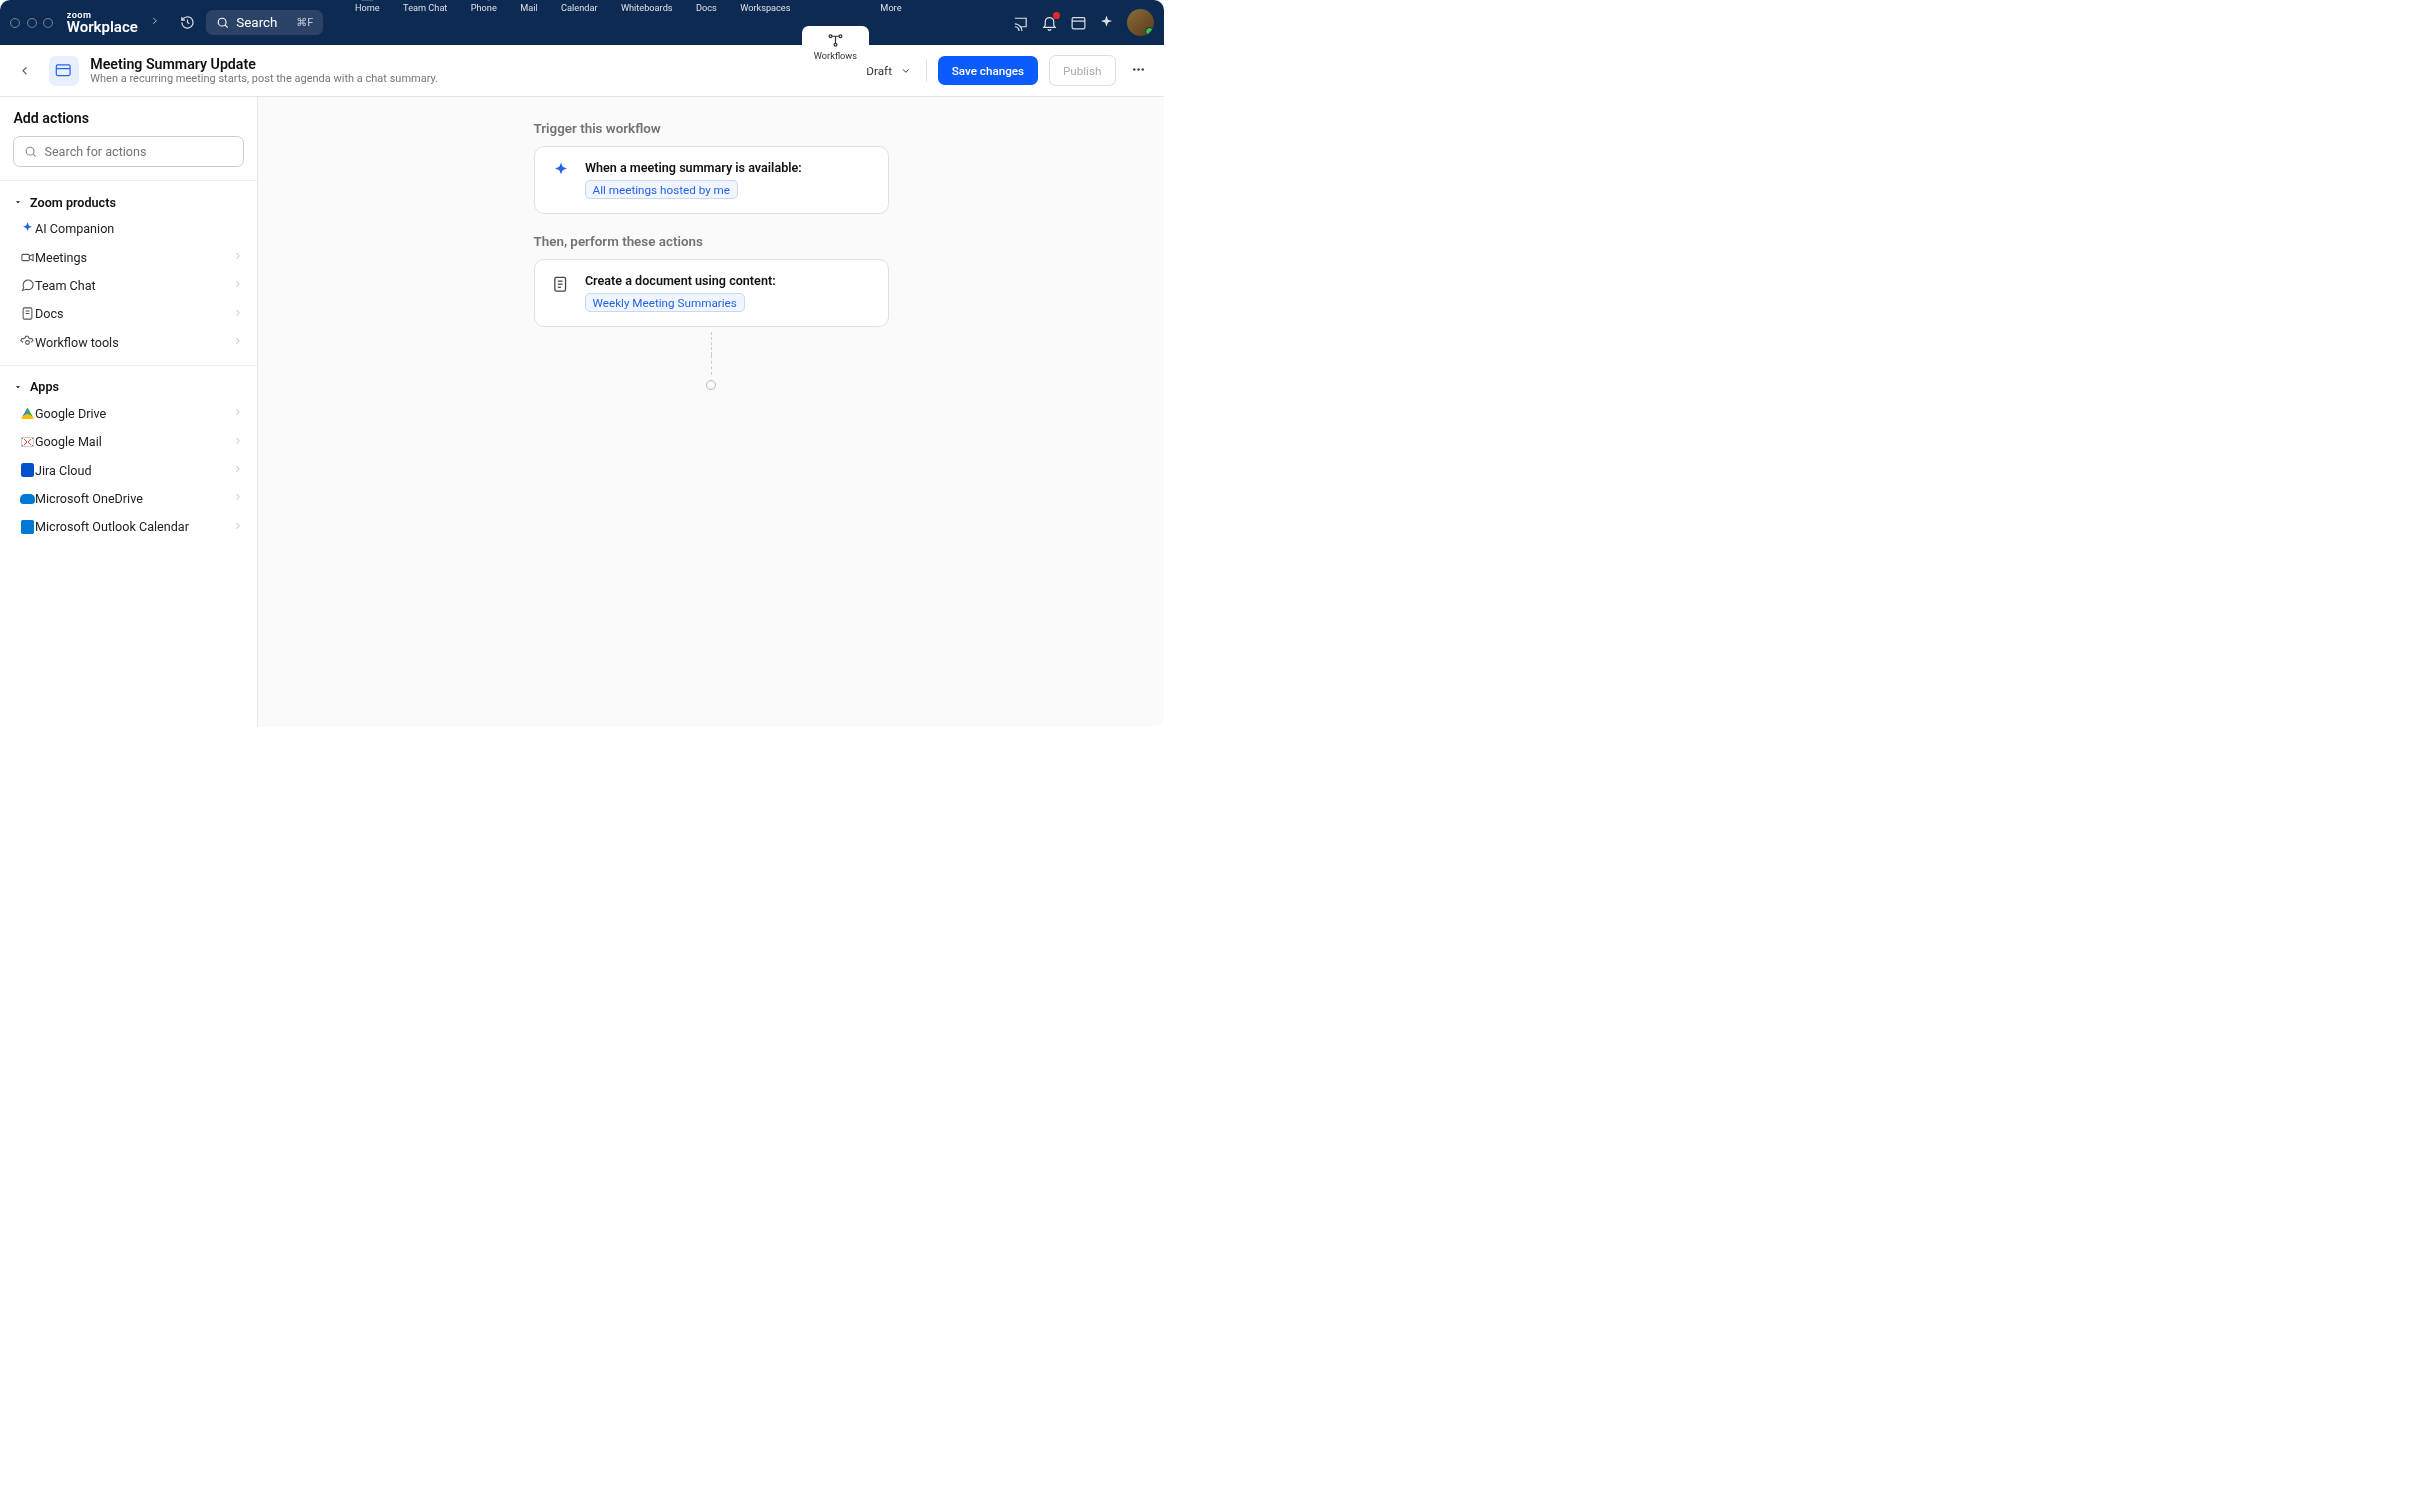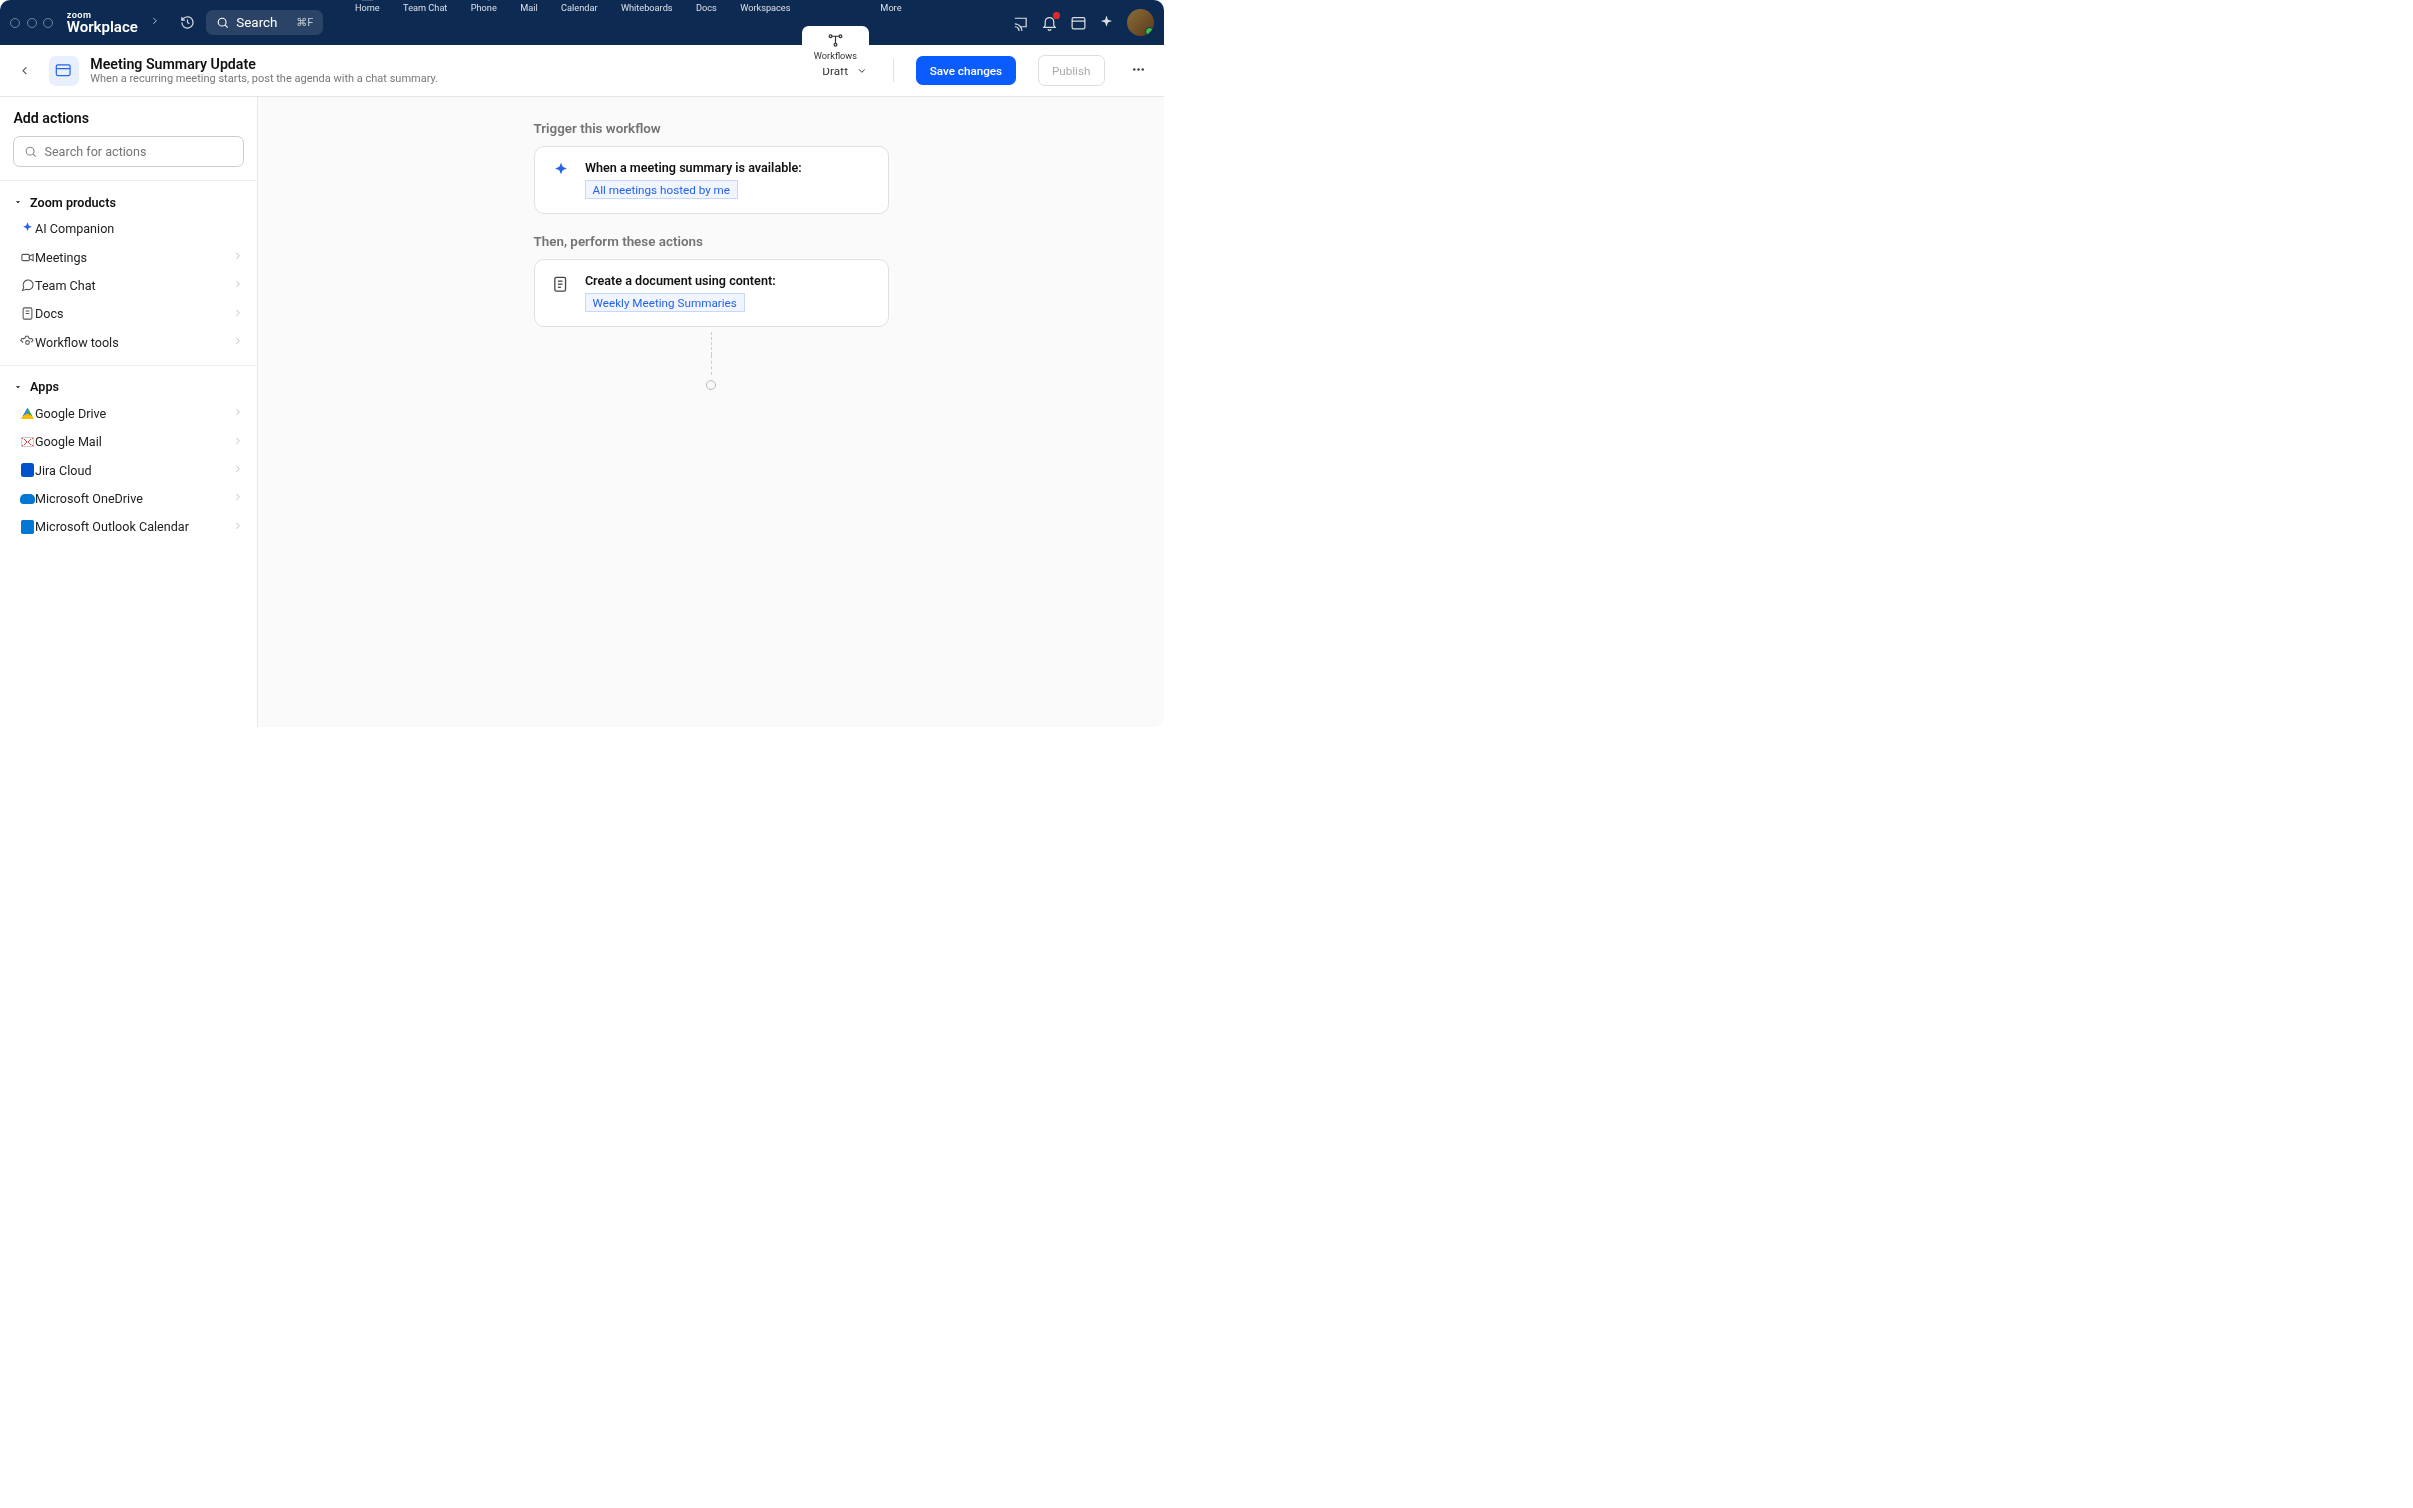--- a/index.html
+++ b/index.html
@@ -27,21 +27,21 @@
 .avatar { width: 27px; height: 27px; border-radius: 50%; background: linear-gradient(135deg,#8a6d3b,#5a3a1a); position: relative; overflow: hidden; }
 .avatar::after { content:""; position:absolute; bottom:0; right:0; width:7.5px; height:7.5px; background:#3ec13e; border:1.7px solid #0d2a52; border-radius:50%; }
 
 
 .subheader { height: 52px; display: flex; align-items: center; padding: 0 13.4px; border-bottom: 0.8px solid #e6e6e6; gap: 11.7px; }
 .back-btn { width: 23.5px; height: 23.5px; display: flex; align-items: center; justify-content: center; color: #555; }
 .wf-icon { width: 30px; height: 30px; border-radius: 6.7px; background: #e8f0ff; display: flex; align-items: center; justify-content: center; color: #2563eb; }
 .wf-title-block { display: flex; flex-direction: column; }
 .wf-title { font-size: 14.2px; font-weight: 600; color: #111; }
 .wf-desc { font-size: 11px; color: #777; }
-.subheader-right { margin-left: auto; display: flex; align-items: center; gap: 22px; }
+.subheader-right { margin-left: auto; display: flex; align-items: center; gap: 11px; }
 .status-dd { display: flex; align-items: center; gap: 8.4px; color: #333; font-size: 11.7px; padding: 5px 3.4px; }
 .vdiv { width: 0.8px; height: 23.5px; background: #e0e0e0; }
 .btn-primary { background: #0b5cff; color: #fff; border: none; border-radius: 6.7px; padding: 7.5px 13.4px; font-size: 11.7px; font-weight: 500; }
 .btn-secondary { background: #fff; color: #aaa; border: 0.8px solid #ddd; border-radius: 6.7px; padding: 7.5px 13.4px; font-size: 11.7px; }
 .more-btn { color: #444; padding: 3.4px; }
 
 
 .main { display: flex; height: calc(100% - 97px); }
 .sidebar { width: 258px; border-right: 0.8px solid #e6e6e6; padding: 13.4px 0; overflow-y: auto; }
 .sidebar h2 { font-size: 14.2px; font-weight: 600; padding: 0 13.4px 10px; color: #111; }
@@ -56,21 +56,21 @@
 
 .canvas { flex: 1; background: #fafafa; padding: 23.5px 34px; overflow-y: auto; display: flex; flex-direction: column; align-items: center; }
 .canvas-inner { width: 355px; }
 .sec-title { font-size: 13.4px; font-weight: 600; color: #737373; margin-bottom: 10px; }
 .card { background: #fff; border: 0.8px solid #e0e0e0; border-radius: 10px; padding: 13.4px 15px; margin-bottom: 20px; }
 .card-row { display: flex; gap: 13.4px; align-items: flex-start; }
 .card-icon { width: 22px; height: 22px; flex-shrink: 0; display: flex; align-items: center; justify-content: center; color: #444; }
 .card-icon.blue { color: #2563eb; }
 .card-body { flex: 1; }
 .card-title { font-size: 12.6px; font-weight: 600; color: #111; margin-bottom: 5px; }
-.chip { display: inline-block; background: #f0f5ff; border: 0.8px solid #c5d8ff; color: #2563eb; border-radius: 0; padding: 1.7px 6.7px; font-size: 11.7px; }
+.chip { display: inline-block; background: #f0f5ff; border: 0.8px solid #c5d8ff; color: #2563eb; border-radius: 5px; padding: 1.7px 6.7px; font-size: 11.7px; }
 .connector { width: 0.8px; height: 23.5px; border-left: 1.7px dashed #ccc; margin: -15px auto 5px; }
 .msg-card { background: #fff; border: 0.8px solid #e0e0e0; border-radius: 10px; margin-bottom: 10px; }
 .msg-card .card-row { padding: 13.4px 15px; align-items: center;}
 .msg-body-text { padding: 11.7px 15px 13.4px; border-top: 0.8px solid #eee; font-size: 12px; color: #333; line-height: 1.6; }
 .end-circle { width: 10px; height: 10px; border: 1.3px solid #bbb; border-radius: 50%; margin: 0 auto; }
 
 
 .gdrive { background: conic-gradient(#34a853 0 120deg,#fbbc05 120deg 240deg,#4285f4 240deg 360deg); clip-path: polygon(50% 0,100% 100%,0 100%); width:13.4px; height:11.7px;}
 .gmail { width:13.4px; height:10px; background:#fff; border:0.8px solid #ccc; position:relative;}
 .gmail::before{content:"";position:absolute;inset:0;background:linear-gradient(to bottom right,transparent 48%,#ea4335 48% 52%,transparent 52%),linear-gradient(to bottom left,transparent 48%,#ea4335 48% 52%,transparent 52%);}

